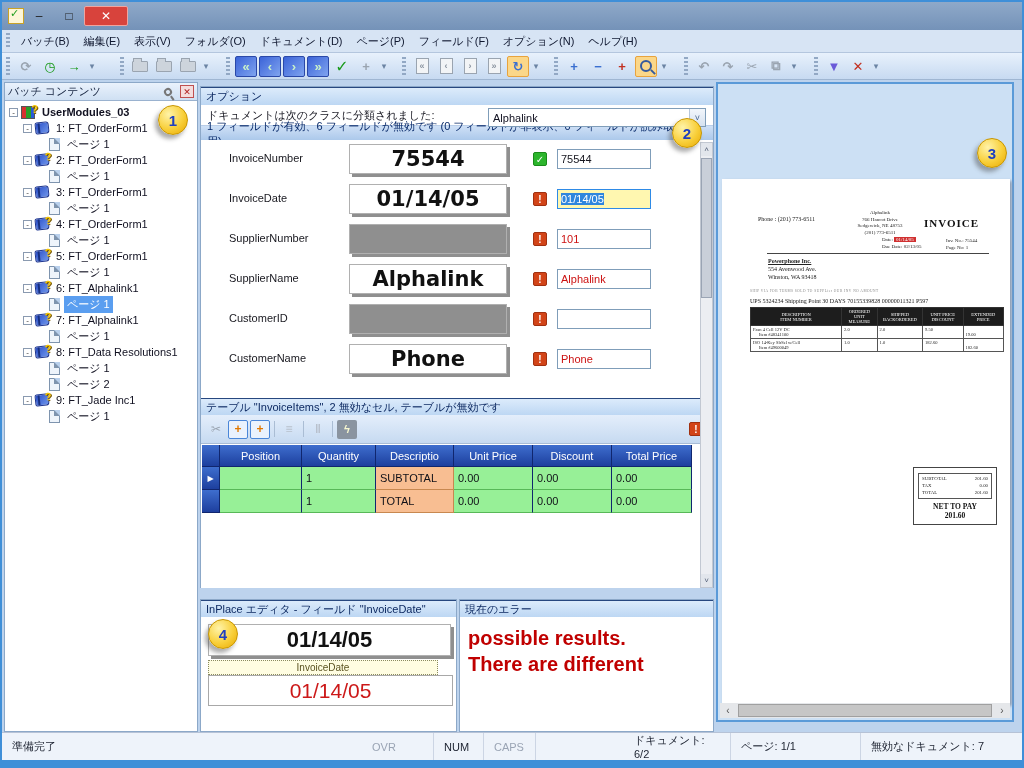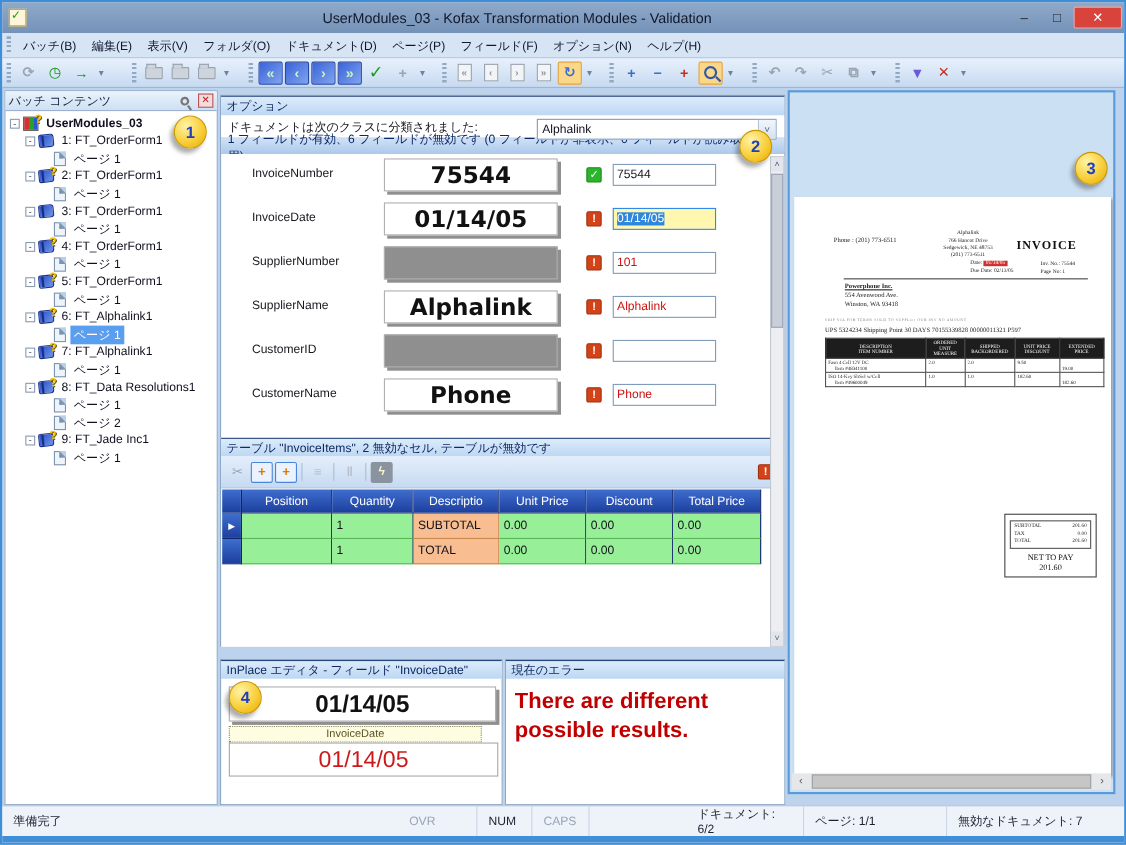--- a/index.html
+++ b/index.html
@@ -145,21 +145,21 @@
   .tiny { font-size:6px; line-height:8px; }
   .tiny2 { font-size:5px; line-height:6.5px; }
   .redbox { background:#d03030; color:#fff; padding:0 2px; }
   .pg-hr { position:absolute; left:45px; top:74px; width:222px; border-top:1px solid #444; }
   .itable { position:absolute; left:28px; top:128px; width:254px; border-collapse:collapse; font-size:4.5px; }
   .itable th { background:#1d1d1d; color:#fff; border:1px solid #333; padding:1px 2px; font-weight:normal; }
   .itable td { border:1px solid #555; padding:1px 2px; vertical-align:top; font-size:4.5px; color:#222; }
   .sumbox { position:absolute; left:191px; top:288px; width:84px; height:58px; border:1px solid #444; background:#fff; }
   .sumin { position:absolute; left:4px; top:5px; width:74px; height:26px; border:1px solid #555; padding:1px 3px; }
   .sumrow { display:flex; justify-content:space-between; font-size:4.8px; line-height:7px; color:#222; }
-  .netpay { position:absolute; left:0; top:34px; width:100%; text-align:center; font-weight:normal; font-size:7.5px; color:#111; }
+  .netpay { position:absolute; left:0; top:34px; width:100%; text-align:center; font-weight:bold; font-size:7.5px; color:#111; }
   .hscroll { position:absolute; left:2px; bottom:2px; width:290px; height:15px; background:#e5e7ea; display:flex; align-items:center; }
   .harr { width:16px; text-align:center; color:#555; font-size:10px; }
   .hthumb { flex:1; height:13px; background:#c6c6c6; border:1px solid #a0a0a0; margin:0 2px; }
 
   
   .statusbar { position:absolute; left:0; top:730px; width:1020px; height:28px; background:#eef3fa; border-top:1px solid #b6c2d6;
     display:flex; align-items:center; }
   .sseg { height:100%; display:flex; align-items:center; padding:0 10px; border-right:1px solid #ccd5e4; color:#1c2230; }
   .sseg.msg { width:360px; border-right:none; }
   .sseg.dim { color:#9aa4b4; }
@@ -174,21 +174,20 @@
 </style>
 </head>
 <body>
 
 <div class="w">
 
   <div class="titlebar">
     <div class="appico">
         <span>✓</span>
       </div>
-    <div class="title">UserModules_03 - Kofax Transformation Modules - Validation</div>
     <div class="capbtn">–</div>
     <div class="capbtn">□</div>
     <div class="capbtn close">✕</div>
   </div>
 
   <div class="menubar">
     <div class="grip"></div>
     <div class="menuitem">バッチ(B)</div>
     <div class="menuitem">編集(E)</div>
     <div class="menuitem">表示(V)</div>
@@ -501,22 +500,22 @@
     <div class="ip-snippet">01/14/05</div>
     <div class="ip-label">InvoiceDate</div>
     <div class="ip-value">01/14/05</div>
   </div>
 
   <div class="errorp">
     <div class="sec-head" style="height:17px;">
       <span>現在のエラー</span>
     </div>
     <div class="errtext">
+      <div>possible results.</div>
       <div>There are different</div>
-      <div>possible results.</div>
     </div>
   </div>
 
   <div class="viewer">
     <div class="page">
       <div class="pg-abs tiny" style="left:36px; top:36px;">Phone :   (201) 773-6511</div>
       <div class="pg-abs tiny2" style="left:112px; top:31px; width:92px; text-align:center;">
         <div>Alphalink</div>
         <div>766 Hancot Drive</div>
         <div>Sedgewick, NE 48753</div>

